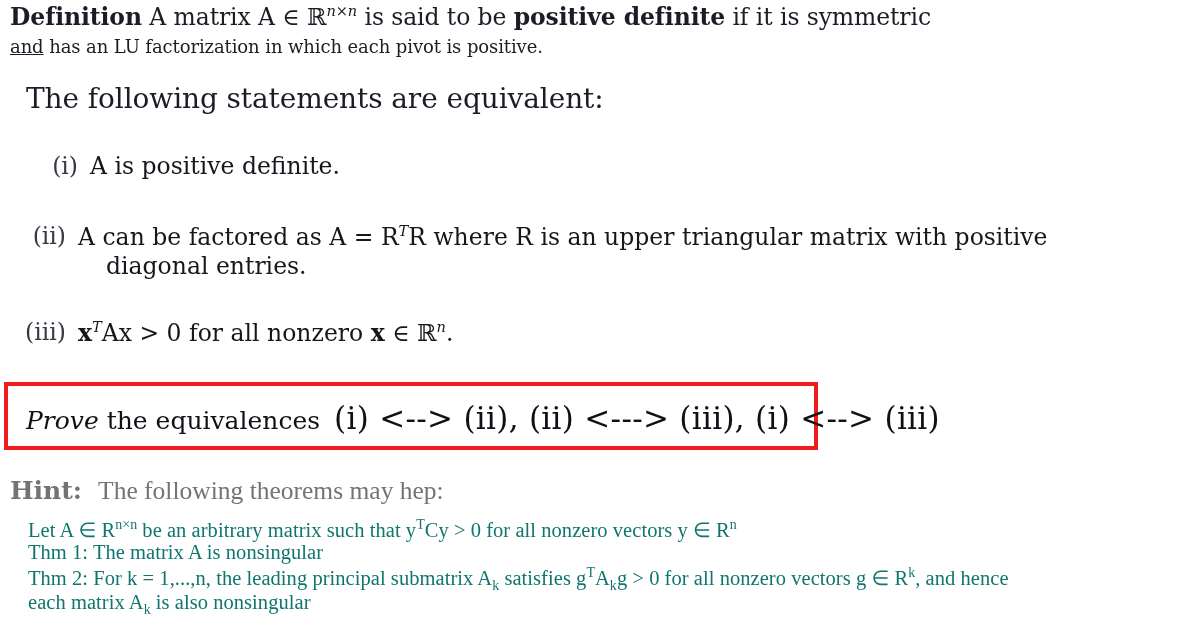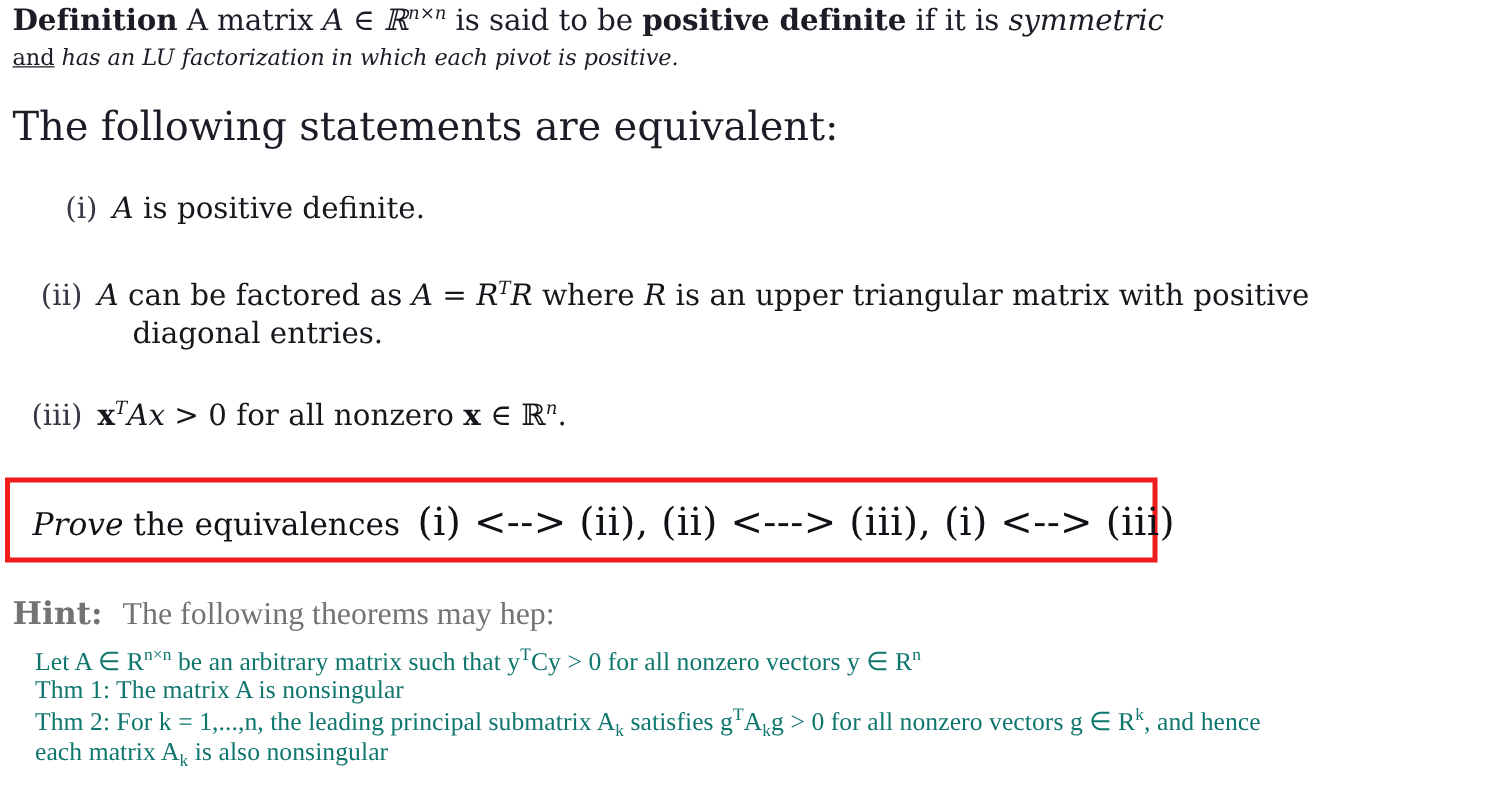--- a/index.html
+++ b/index.html
@@ -28,39 +28,39 @@
     position: absolute;
     white-space: nowrap;
     font-family: "DejaVu Serif", serif;
     color: #1e1b26;
     letter-spacing: -0.1px;
   }
 
   .lbl-def {
     font-weight: bold;
   }
-  .it { font-style: italic; }
+  .it { }
   .bd { font-weight: bold; }
   .u  { text-decoration: underline; }
 
   .sup {
     font-size: 0.62em;
     vertical-align: super;
     font-style: italic;
   }
   .supT {
     font-size: 0.62em;
     vertical-align: super;
     font-style: italic;
   }
 
   
   #line-def1 { left: 10px; top: 2px;  font-size: 23.5px; }
   #line-def2 { left: 10px; top: 36px; font-size: 18px; }
-  #line-equiv { left: 10px; top: 82px; font-size: 32px; }
+  #line-equiv { left: 26px; top: 82px; font-size: 28px; }
 
   
   .item {
     position: absolute;
     font-family: "DejaVu Serif", serif;
     font-size: 23.5px;
     white-space: nowrap;
   }
   .item .num {
     position: absolute;
@@ -84,21 +84,21 @@
 
   #item-i   { left: 22px; top: 152px; }
   #item-ii  { left: 10px; top: 222px; }
   #item-iii { left: 10px; top: 318px; }
 
   
   #prove-box {
     position: absolute;
     left: 4px;
     top: 382px;
-    width: 922px;
+    width: 814px;
     height: 68px;
     border: 4px solid #ee1c1c;
     box-sizing: border-box;
     background: #ffffff;
   }
   #prove-text {
     position: absolute;
     left: 18px;
     top: 14px;
     white-space: nowrap;

